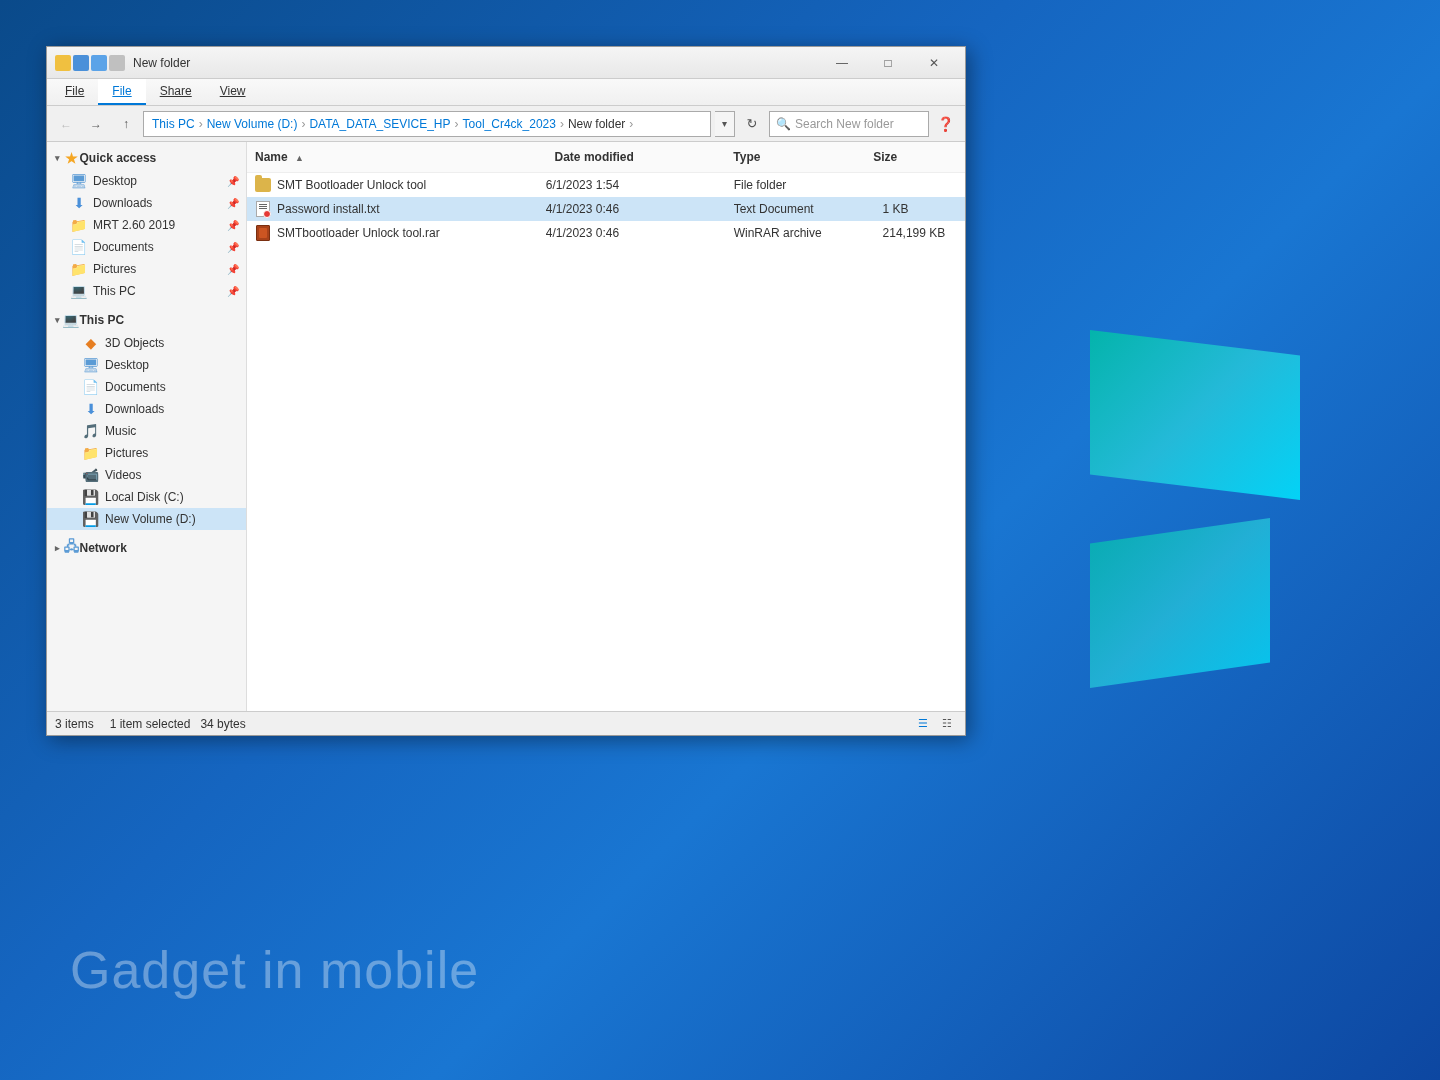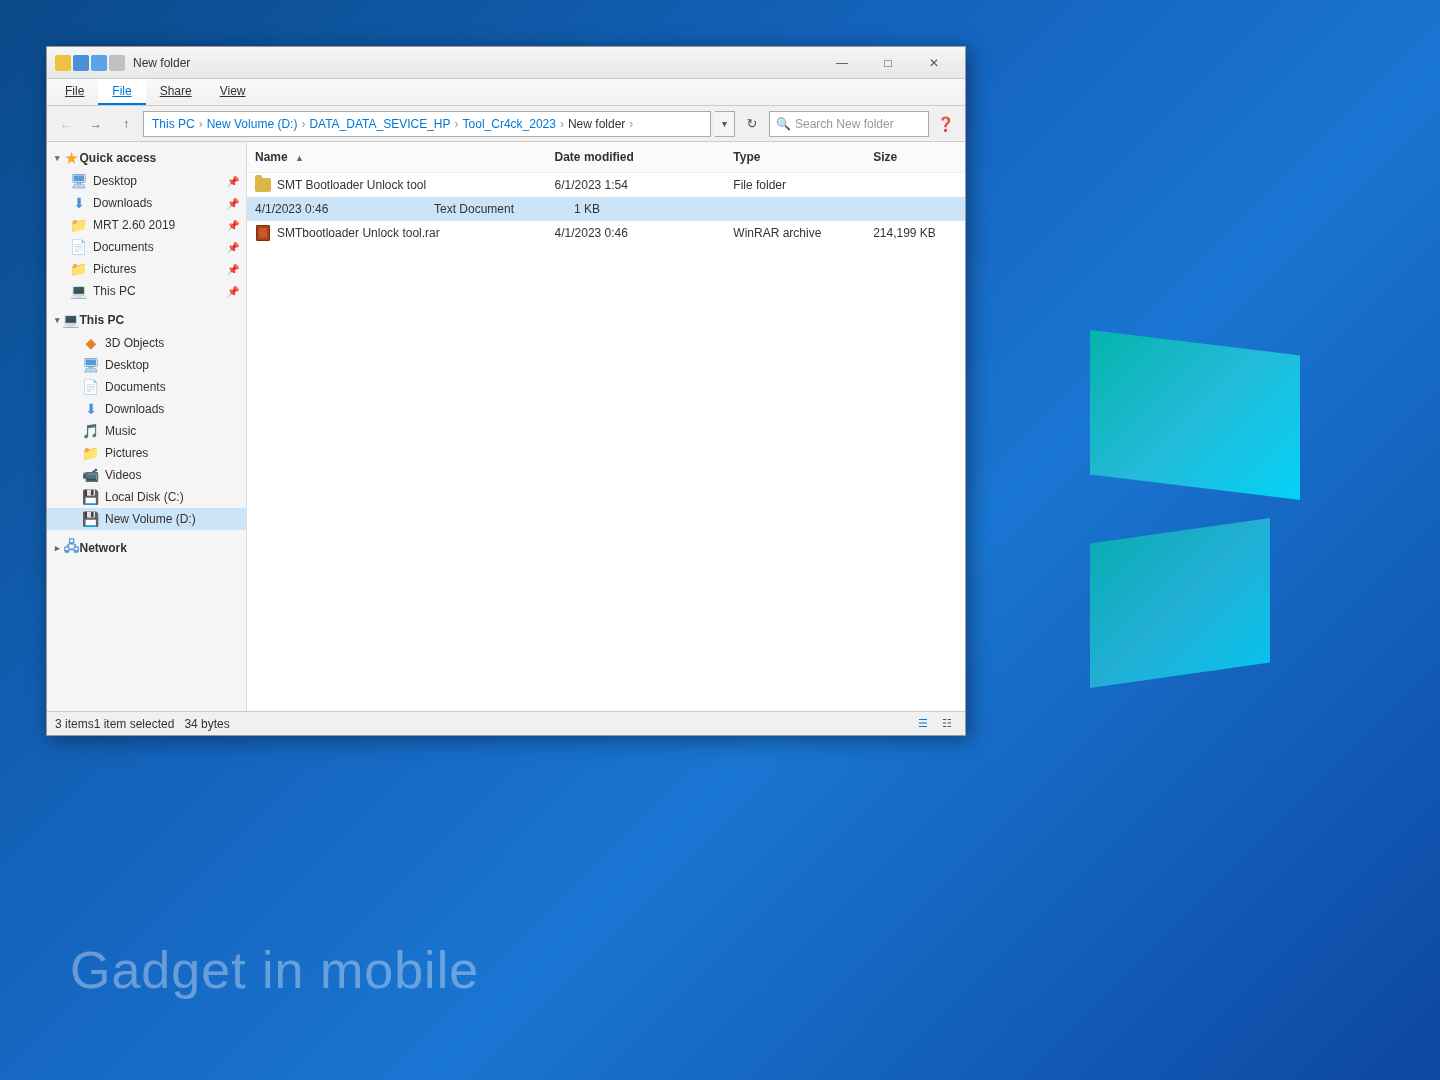--- a/index.html
+++ b/index.html
@@ -325,20 +325,21 @@
       overflow-y: auto;
     }
     .file-row {
       display: flex;
       align-items: center;
       font-size: 12px;
       color: #333;
       padding: 0;
       cursor: pointer;
       height: 24px;
+      gap: 23px;
     }
     .file-row.selected { background: #cce4f7; }
     .file-row .col-name {
       display: flex;
       align-items: center;
       gap: 6px;
       font-weight: normal;
     }
     .file-icon {
       width: 16px;
@@ -417,21 +418,21 @@
       background: #f0f0f0;
       border-top: 1px solid #ccc;
       display: flex;
       align-items: center;
       padding: 0 8px;
       font-size: 12px;
       color: #333;
       flex-shrink: 0;
       justify-content: space-between;
     }
-    .status-left { display: flex; }
+    .status-left { display: flex; gap: 16px; }
     .status-right { display: flex; gap: 4px; }
     .view-btn {
       width: 20px;
       height: 20px;
       display: flex;
       align-items: center;
       justify-content: center;
       font-size: 11px;
       cursor: pointer;
       color: #555;
@@ -612,20 +613,31 @@
               <div class="folder-file-icon"></div>
             </div>
             <span>SMT Bootloader Unlock tool</span>
           </div>
           <div class="col-date">6/1/2023 1:54</div>
           <div class="col-type">File folder</div>
           <div class="col-size"></div>
         </div>
 
         <div class="file-row selected">
+          <div class="col-name">
+            <div class="file-icon" style="position:relative;">
+              <div class="txt-icon">
+                <div class="txt-icon-line"></div>
+                <div class="txt-icon-line"></div>
+                <div class="txt-icon-line"></div>
+                <div class="red-dot"></div>
+              </div>
+            </div>
+            <span>Password install.txt</span>
+          </div>
           <div class="col-date">4/1/2023 0:46</div>
           <div class="col-type">Text Document</div>
           <div class="col-size">1 KB</div>
         </div>
 
         <div class="file-row">
           <div class="col-name">
             <div class="file-icon">
               <div class="rar-icon">
                 <div class="rar-icon-inner"></div>

